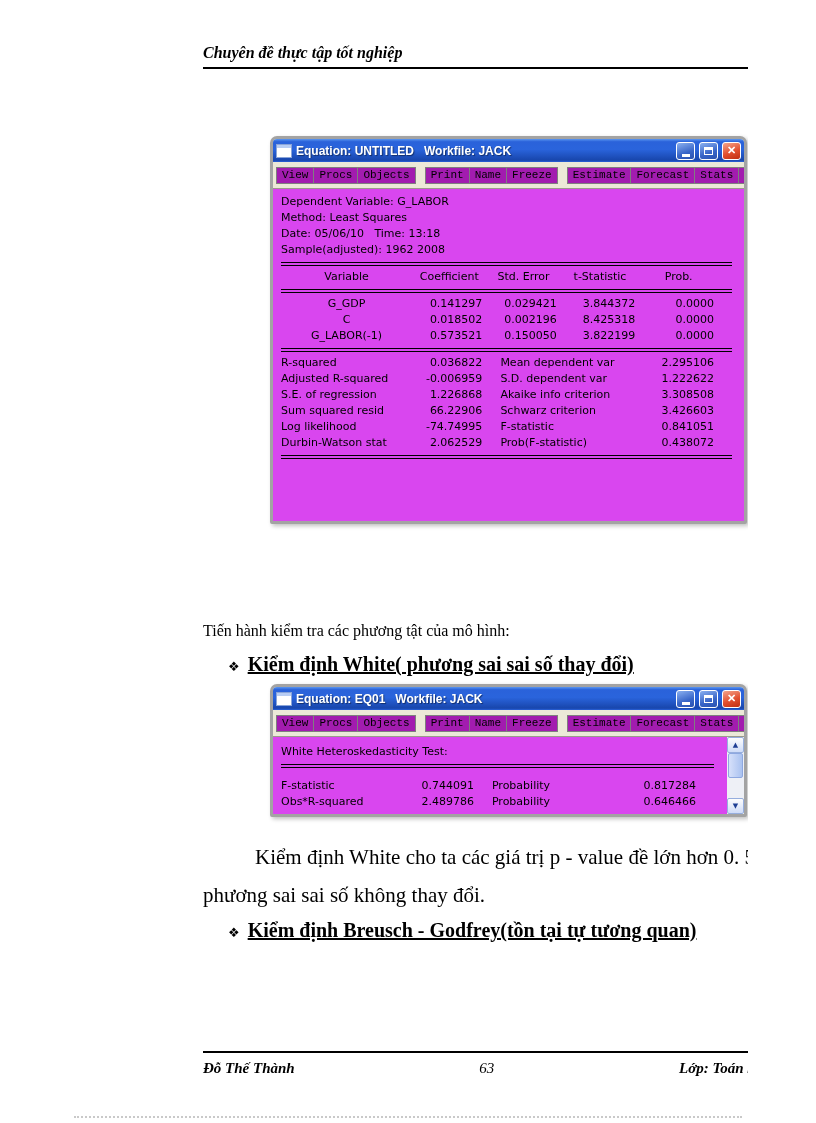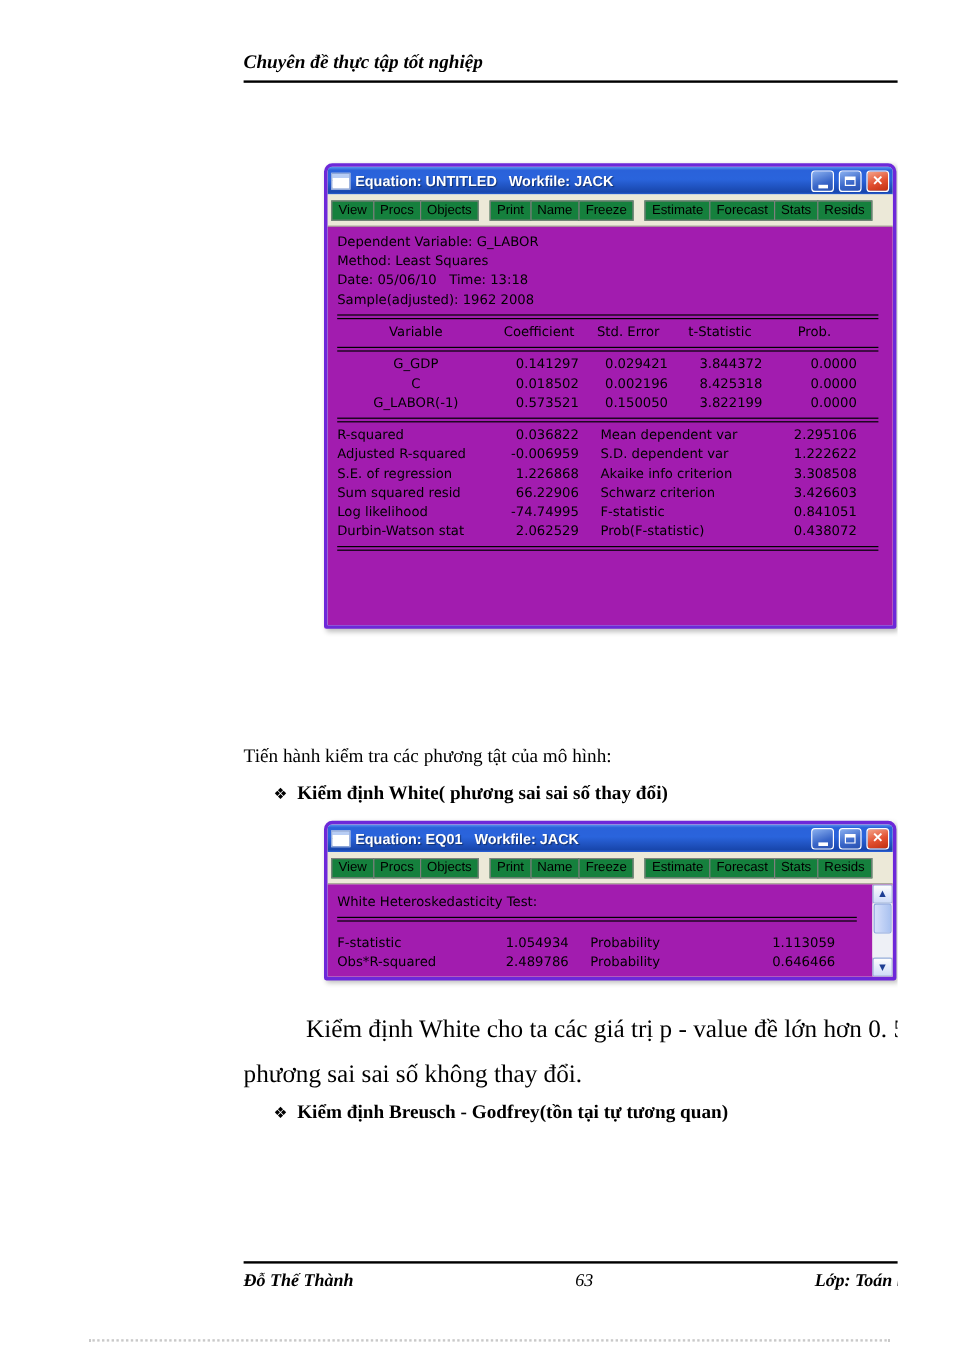--- a/index.html
+++ b/index.html
@@ -23,33 +23,33 @@
     font-size:15px;
   }
   .f-side { font-style:italic; font-weight:bold; }
   .f-center { font-style:italic; font-weight:normal; font-size:15px; }
   .dotted { position:absolute; left:6px; right:6px; top:1116px; border-top:2px dotted #c9c9c9; }
 
   
   .intro { position:absolute; left:135px; top:622px; margin:0; font-size:16px; }
   .bullet { position:absolute; display:flex; align-items:baseline; gap:8px; }
   .bullet .bmark { font-size:13px; }
-  .bullet .btext { font-weight:bold; font-size:16px; }
+  .bullet .btext { font-weight:bold; font-size:20px;text-decoration:underline; }
   .b1 { left:160px; top:653px; }
   .b2 { left:160px; top:919px; }
   .para {
     position:absolute; left:135px; top:838px; width:616px; margin:0;
     font-size:21px; line-height:38px; text-indent:52px;
   }
 
   
   .xp-window {
     position:absolute; width:471px;
     display:flex; flex-direction:column;
-    border:3px solid #6d28d9; border-radius:7px 7px 2px 2px;
+    border:3px solid #a3a3a3; border-radius:7px 7px 2px 2px;
     background:#ece9d8; overflow:hidden;
     box-shadow:2px 2px 4px rgba(0,0,0,.25);
   }
   .w1 { left:202px; top:136px; height:382px; }
   .w2 { left:202px; top:684px; height:127px; }
 
   .titlebar {
     height:23px; flex:0 0 23px;
     display:flex; align-items:center; gap:4px; padding:0 3px;
     background:linear-gradient(180deg,#5a96f0 0%, #2a62da 12%, #2a64dc 45%, #1846ac 92%, #2a62da 100%);
@@ -75,28 +75,28 @@
   }
   .win-btn.close { background:linear-gradient(160deg,#f4a58c,#e25030 55%,#c02e10); }
   .glyph-min { display:block; width:8px; height:3px; background:#fff; margin-top:9px; }
   .glyph-max { display:block; width:9px; height:8px; border:1px solid #fff; border-top-width:3px; box-sizing:border-box; }
 
   .toolbar {
     flex:0 0 22px; display:flex; align-items:center;
     background:#ece9d8; padding:2px 3px; border-bottom:1px solid #9c9a8c;
   }
   .tb {
-    font-family:Liberation Sans, sans-serif; font-size:11px; color:#000;
-    background:#15803d; border:1px solid #7f7f7f;
+    font-family:Liberation Mono, monospace; font-size:11px; color:#000;
+    background:#a21caf; border:1px solid #7f7f7f;
     padding:1px 5px 2px; margin-right:-1px; cursor:pointer; line-height:12px;
   }
   .gap { width:10px; flex:0 0 10px; }
 
   .win-content {
-    flex:1; background:#a21caf; position:relative; overflow:hidden;
+    flex:1; background:#d946ef; position:relative; overflow:hidden;
     font-family:"DejaVu Sans","Liberation Sans",sans-serif; font-size:11px;
     padding:5px 12px 0 8px;
   }
   .win-content.c2 { padding-right:30px; }
   .info div { line-height:16px; }
   .hr2 { border-top:1px solid #000; border-bottom:1px solid #000; height:2px; margin:4px 0 3px; }
   .egrid { display:grid; line-height:16px; padding-right:14px; }
   .coef { grid-template-columns:30% 17% 17% 18% 1fr; }
   .stat { grid-template-columns:33% 14% 34% 1fr; }
   .c { text-align:center; }
@@ -273,23 +273,23 @@
       <button class="tb">Forecast</button>
       <button class="tb">Stats</button>
       <button class="tb">Resids</button>
     </div>
     <div class="win-content c2">
       <div class="test-title">White Heteroskedasticity Test:</div>
       <div class="hr2"></div>
       <div class="mt10">
         <div class="egrid stat">
           <span>F-statistic</span>
-          <span class="r">1.054934</span>
+          <span class="r">0.744091</span>
           <span class="l2">Probability</span>
-          <span class="r">1.113059</span>
+          <span class="r">0.817284</span>
         </div>
         <div class="egrid stat">
           <span>Obs*R-squared</span>
           <span class="r">2.489786</span>
           <span class="l2">Probability</span>
           <span class="r">0.646466</span>
         </div>
       </div>
 
       <div class="vscroll">

